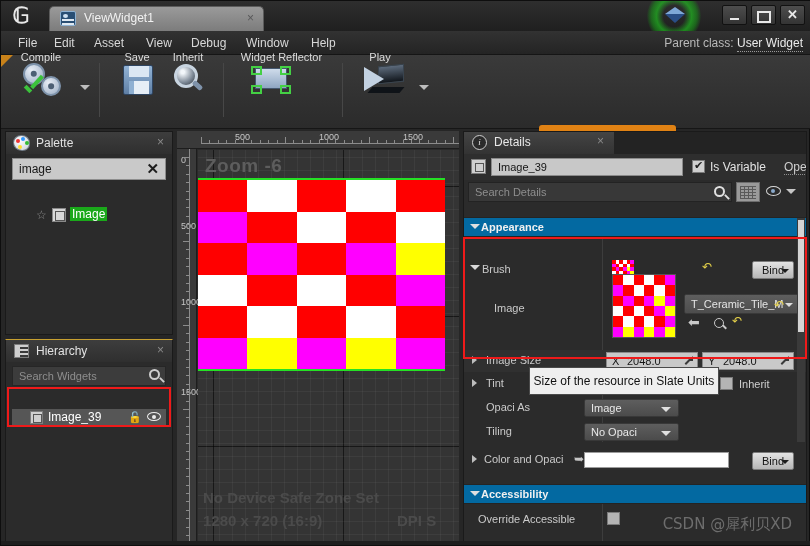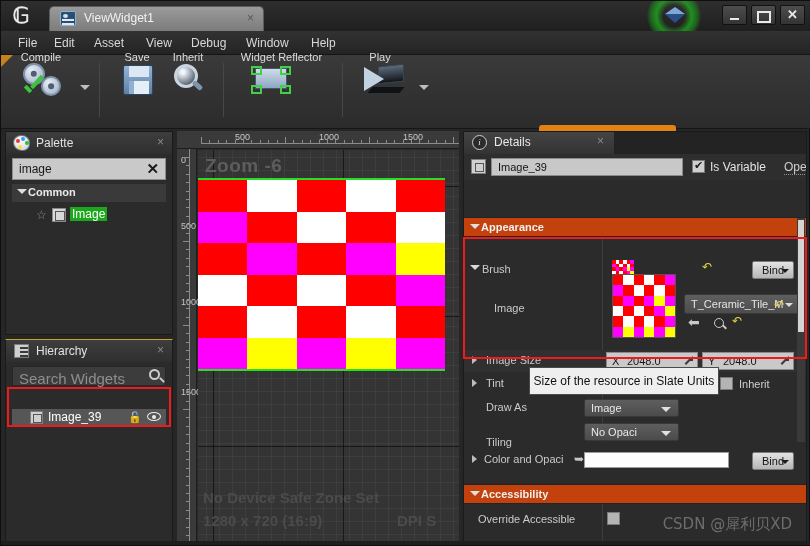--- a/index.html
+++ b/index.html
@@ -198,21 +198,21 @@
     color:#ffffff; background:#1aa81a; padding:0 2px; }
 
   .hierarchy { position:absolute; left:4px; top:338px; width:168px; height:204px;
     background:#2b2b2b; border:1px solid #1a1a1a; border-top:1px solid #c8a030; }
   .hier-icon { position:absolute; left:8px; top:4px; width:15px; height:14px;
     background:#cfcfcf; border:1px solid #7d7d7d; }
   .hier-icon:after { content:""; position:absolute; left:5px; top:2px; width:8px;
     height:2px; background:#3a3a3a; box-shadow:0 4px 0 #3a3a3a, 0 8px 0 #3a3a3a; }
   .hsearch { position:absolute; left:6px; top:26px; width:154px; height:20px;
     background:#3c3c3c; border:1px solid #262626; }
-  .hsearch .ph { position:absolute; left:6px; top:3px; font-size:15px; color:#8e8e8e; }
+  .hsearch .ph { position:absolute; left:6px; top:3px; font-size:11px; color:#8e8e8e; }
   .hsearch .mg { position:absolute; right:5px; top:2px; width:11px; height:11px;
     border:2px solid #cfcfcf; border-radius:50%; }
   .hsearch .mg:after { content:""; position:absolute; left:8px; top:8px;
     width:6px; height:2px; background:#cfcfcf; transform:rotate(45deg); }
   .hrow1 { position:absolute; left:6px; top:52px; width:154px; height:16px; }
   .hrow1 .arr { position:absolute; left:4px; top:4px; width:0; height:0;
     border-left:5px solid transparent; border-right:5px solid transparent;
     border-top:5px solid #ddd; }
   .hrow1 .n { position:absolute; left:14px; top:0px; font-size:11px;
     font-weight:bold; color:#f0f0f0; }
@@ -332,21 +332,21 @@
                      linear-gradient(90deg,#5a5a5a 1px,transparent 1px);
     background-size:4px 3px; }
   .eyebtn { position:absolute; left:302px; top:6px; width:15px; height:10px;
     border-radius:50%; border:1.6px solid #d6d6d6; }
   .eyebtn:after { content:""; position:absolute; left:4px; top:1.5px; width:4px;
     height:4px; border-radius:50%; background:#89a9cc; }
   .eyecar { position:absolute; left:322px; top:9px; width:0; height:0;
     border-left:5px solid transparent; border-right:5px solid transparent;
     border-top:5px solid #c6c6c6; }
 
-  .seccat { position:absolute; left:0; width:344px; height:20px; background:#c2410c;
+  .seccat { position:absolute; left:0; width:344px; height:20px; background:#0369a1;
     border-top:1px solid #242424; border-bottom:1px solid #242424; }
   .seccat .a { position:absolute; left:6px; top:6px; width:0; height:0;
     border-left:5px solid transparent; border-right:5px solid transparent;
     border-top:5px solid #e0e0e0; }
   .seccat .t { position:absolute; left:17px; top:3px; font-size:11px;
     font-weight:bold; color:#f0f0f0; }
 
   .prow { position:absolute; left:0; width:344px; }
   .plabel { position:absolute; font-size:11px; color:#cacaca; }
   .vdivider { position:absolute; left:138px; width:1px; background:#3d3d3d; }
@@ -445,20 +445,24 @@
 
   <div class="menubar">
     <div class="mi" style="left:12px">File</div>
     <div class="mi" style="left:48px">Edit</div>
     <div class="mi" style="left:88px">Asset</div>
     <div class="mi" style="left:140px">View</div>
     <div class="mi" style="left:185px">Debug</div>
     <div class="mi" style="left:240px">Window</div>
     <div class="mi" style="left:305px">Help</div>
 
+    <div class="parentclass">
+      <span>Parent class:</span>
+      <b>User Widget</b>
+    </div>
   </div>
 
   <div class="toolbar">
     <div class="tbcorner"></div>
 
     <div class="tbitem" style="left:8px">
       <div class="ico-compile">
         <div class="gear g1"></div>
           <div class="gear g2"></div>
         <div class="check"></div>
@@ -548,24 +552,20 @@
       </div>
       <div class="ptitle">Palette</div>
       <div class="pclose">×</div>
     </div>
 
     <div class="searchbox">
       <div class="txt">image</div>
       <div class="clr">✕</div>
     </div>
 
-    <div class="cat">
-      <div class="arr"></div>
-      <div class="cname">Common</div>
-    </div>
 
     <div class="palrow">
       <div class="star">☆</div>
       <div class="wico"></div>
       <div class="pname">Image</div>
     </div>
   </div>
 
   <div class="hierarchy">
     <div class="panel-hdr">
@@ -743,20 +743,29 @@
     <div class="namerow">
       <div class="wico"></div>
       <div class="nameinput">
         <span>Image_39</span>
       </div>
       <div class="isvar"></div>
       <div class="isvarlbl">Is Variable</div>
       <div class="openlbl">Ope</div>
     </div>
 
+    <div class="srow">
+      <div class="sdetails">
+        <div class="ph">Search Details</div>
+        <div class="mg"></div>
+      </div>
+      <div class="gridbtn"></div>
+      <div class="eyebtn"></div>
+      <div class="eyecar"></div>
+    </div>
 
     <div class="seccat" style="top:85px">
       <div class="a"></div>
       <div class="t">Appearance</div>
     </div>
 
     <div class="vdivider" style="top:105px;height:205px"></div>
 
     <div class="prow" style="top:125px;height:28px">
       <div style="position:absolute;left:6px;top:8px;width:0;height:0;border-left:5px solid transparent;border-right:5px solid transparent;border-top:5px solid #d8d8d8"></div>
@@ -872,29 +881,29 @@
     </div>
 
     <div class="prow" style="top:240px;height:24px">
       <div style="position:absolute;left:8px;top:7px;width:0;height:0;border-top:4px solid transparent;border-bottom:4px solid transparent;border-left:5px solid #bdbdbd"></div>
       <div class="plabel" style="left:22px;top:5px">Tint</div>
       <div class="inheritcb" style="left:256px;top:5px"></div>
       <div class="inheritlbl" style="left:275px;top:6px">Inherit</div>
     </div>
 
     <div class="prow" style="top:264px;height:24px">
-      <div class="plabel" style="left:22px;top:5px">Draw As</div>
+      <div class="plabel" style="left:22px;top:5px">Opaci As</div>
       <div class="selbox" style="left:120px;top:3px;width:95px">
         <div class="sv">Image</div>
         <div class="sc"></div>
       </div>
     </div>
 
     <div class="prow" style="top:288px;height:24px">
-      <div class="plabel" style="left:22px;top:16px">Tiling</div>
+      <div class="plabel" style="left:22px;top:5px">Tiling</div>
       <div class="selbox" style="left:120px;top:3px;width:95px">
         <div class="sv">No Opaci</div>
         <div class="sc"></div>
       </div>
     </div>
 
     <div class="prow" style="top:315px;height:26px">
       <div style="position:absolute;left:8px;top:8px;width:0;height:0;border-top:4px solid transparent;border-bottom:4px solid transparent;border-left:5px solid #bdbdbd"></div>
       <div class="plabel" style="left:20px;top:6px">Color and Opaci</div>
       <div style="position:absolute;left:110px;top:5px;font-size:12px;color:#c7c7c7">➥</div>

